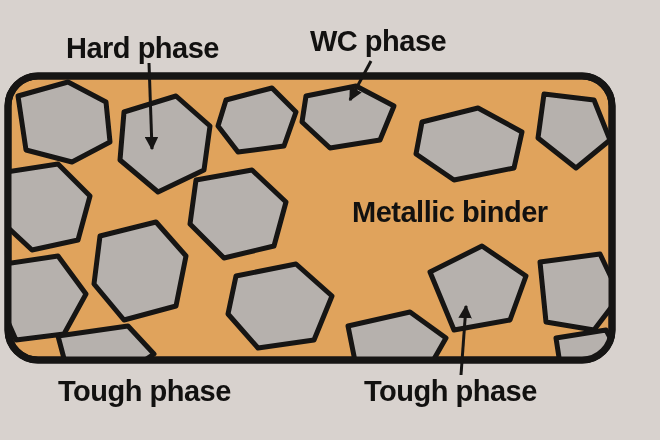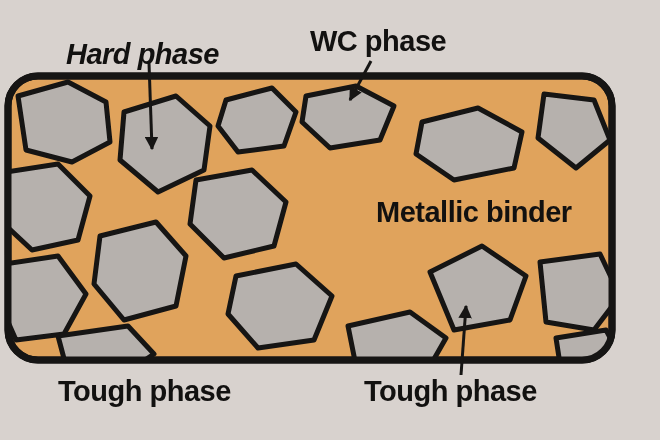--- a/index.html
+++ b/index.html
@@ -47,23 +47,23 @@
     fill: var(--outline, #161514);
   }
   .label {
     position: absolute;
     font-weight: 700;
     font-size: 29px;
     letter-spacing: -0.5px;
     color: var(--text, #121110);
     white-space: nowrap;
   }
-  .label-hard    { left: 66px;  top: 38px; font-style: italic; }
+  .label-hard    { left: 66px;  top: 32px; }
   .label-wc      { left: 310px; top: 25px; }
-  .label-binder  { left: 376px; top: 196px; text-align: right; }
+  .label-binder  { left: 352px; top: 196px; text-align: right; }
   .label-tough-l { left: 58px;  top: 375px; }
   .label-tough-r { left: 364px; top: 375px; }
 </style>
 </head>
 <body>
 
 <div class="stage">
 
   <svg width="660" height="440" viewBox="0 0 660 440">
     <defs>

